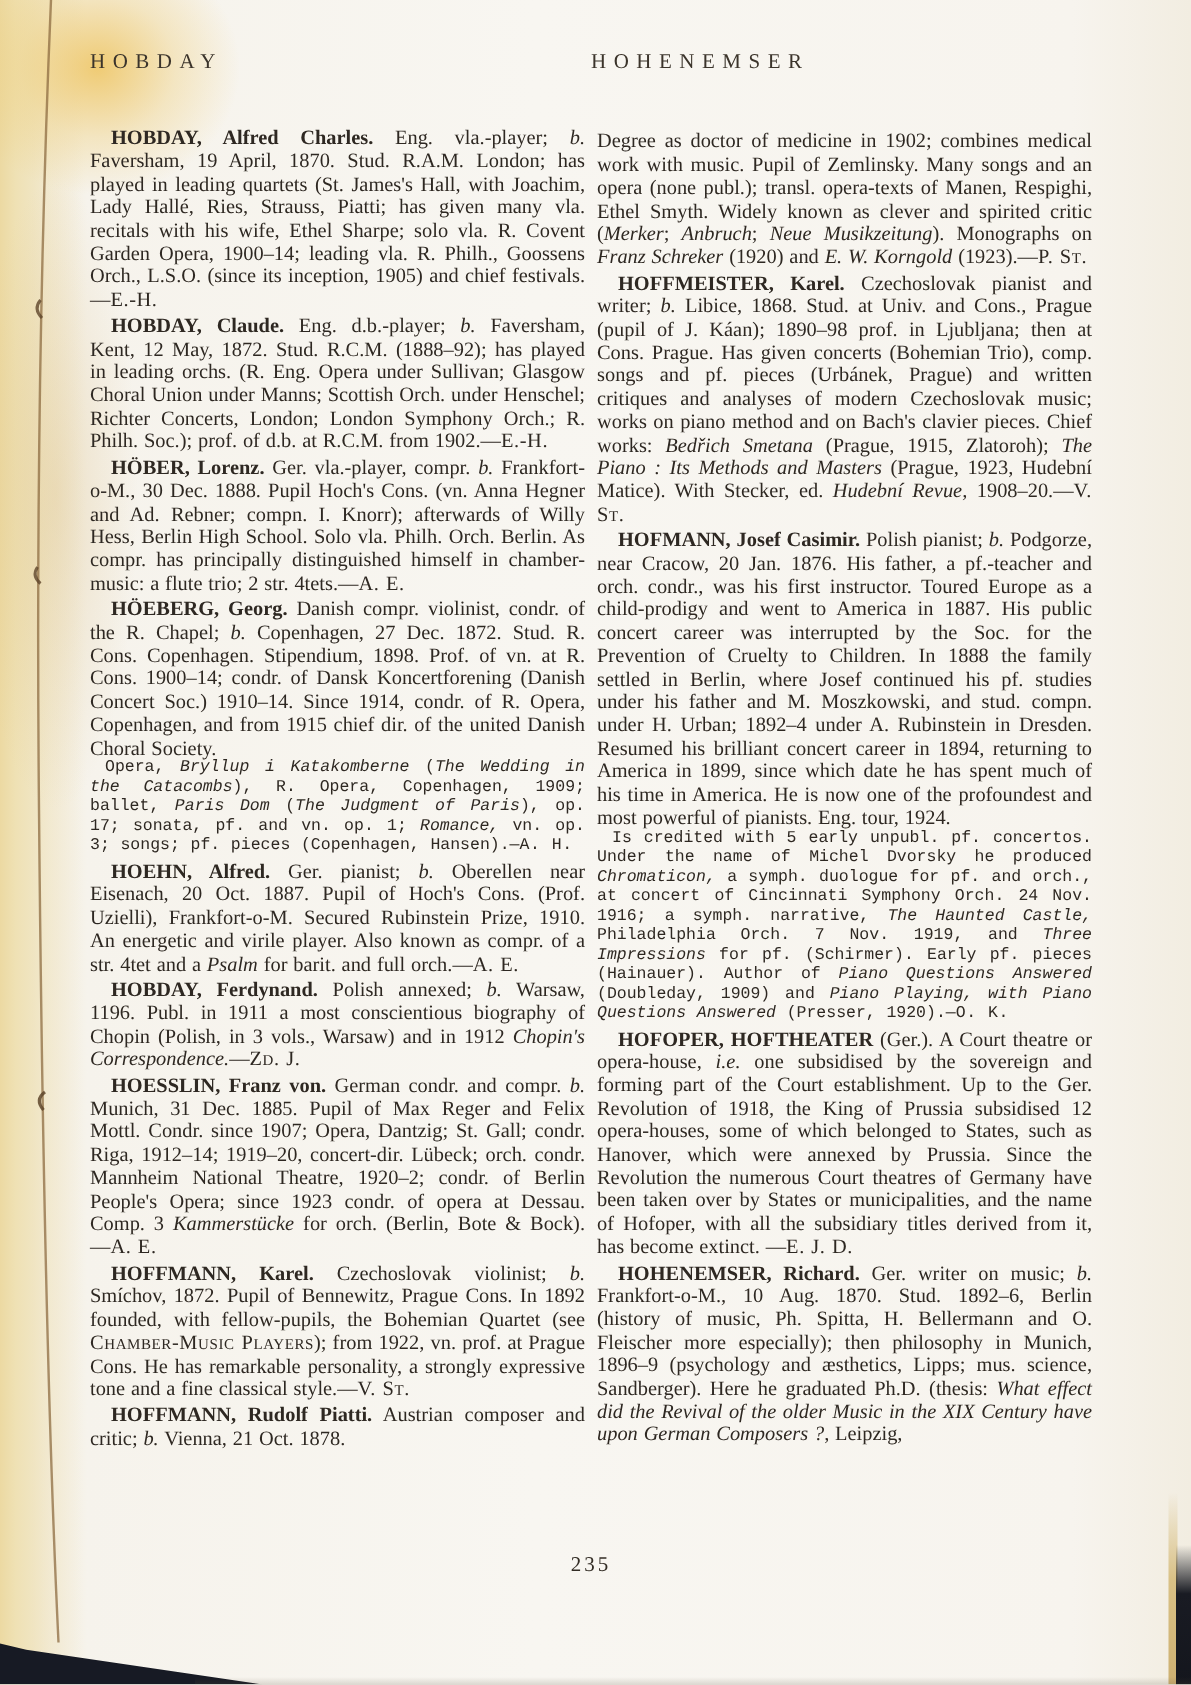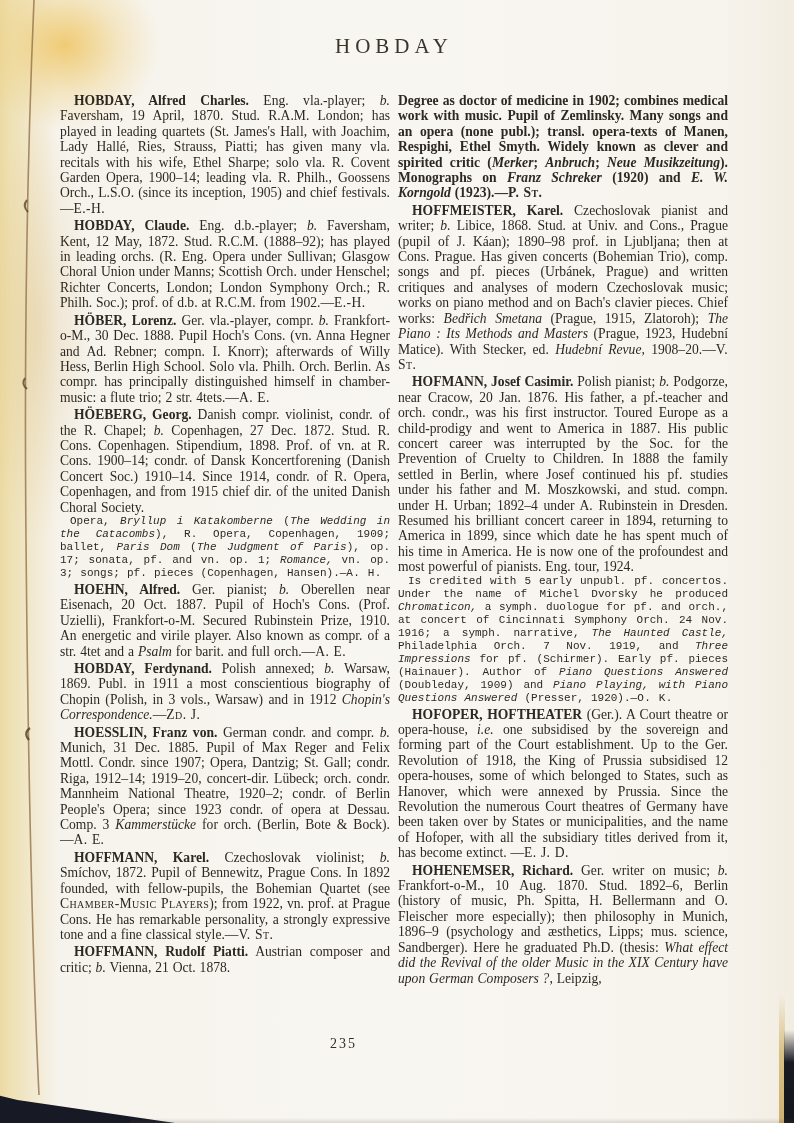--- a/index.html
+++ b/index.html
@@ -20,32 +20,32 @@
     clip-path:polygon(0 22%, 10% 34%, 100% 100%, 0 100%); }
   .edge-yellow-right { position:absolute; left:779px; top:995px; width:6px; height:128px;
     background:linear-gradient(180deg,rgba(217,193,134,0),#d9c186 45%,#cdb071 100%); }
   .edge-dark-right { position:absolute; left:784px; top:1030px; width:10px; height:93px;
     background:linear-gradient(180deg,rgba(25,27,35,0),#191b23 35%,#14161d 100%); }
   .bottom-edge-line { position:absolute; left:130px; top:1118px; width:664px; height:5px;
     background:linear-gradient(180deg,rgba(90,80,60,.0),rgba(90,80,60,.18)); }
   
   .textblock { position:absolute; left:60px; top:34px; width:668px; }
   .headers { display:flex; margin-bottom:13px; }
-  .running-head { flex:1; text-align:center; font-size:21px; letter-spacing:5px; color:#3b342b; }
-  .columns { display:flex; align-items:flex-start;margin-top:32px; }
+  .running-head { flex:1; text-align:left; font-size:14px; letter-spacing:5px; color:#3b342b; }
+  .columns { display:flex; align-items:center;margin-top:32px; }
   .column { width:330px; }
   .column-divider { width:1px; background:#6e6559; opacity:.6; margin:2px 3px 6px 4px; }
   .entry { margin-top:2px; }
   .para { margin:0; text-align:justify; text-indent:14px; font-size:13.6px; line-height:15.4px; word-spacing:.5px; }
-  .para.noindent { text-indent:0;font-weight:bold; }
+  .para.noindent { text-indent:0; }
   .para.small { font-size:11px; line-height:13px; text-indent:10px;font-family:Liberation Mono, monospace; }
   .b { font-weight:bold; }
   .i { font-style:italic; }
   .sc { font-variant:small-caps; letter-spacing:.4px; }
-  .folio { position:absolute; left:330px; top:1036px; width:100px; text-align:left;
+  .folio { position:absolute; left:344px; top:1036px; width:100px; text-align:center;
     font-size:14px; letter-spacing:2px; color:#332d25; }
 </style>
 </head>
 <body>
 
 <div class="page">
 
   <div class="binding-band"></div>
   <div class="stain-topleft"></div>
   <div class="stain-midleft"></div>
@@ -56,41 +56,42 @@
     <path d="M30,728 q-7,5 -1,12" fill="none" stroke="#5e452a" stroke-width="2.2" opacity="0.85"></path>
   </svg>
   <div class="corner-dark-bl"></div>
   <div class="edge-yellow-right"></div>
   <div class="edge-dark-right"></div>
   <div class="bottom-edge-line"></div>
 
   <div class="textblock">
     <div class="headers">
       <div class="running-head">HOBDAY</div>
+      <div class="running-head">HOHENEMSER</div>
     </div>
     <div class="columns">
       <div class="column">
           <div class="entry">
             <p class="para"><span class="b">HOBDAY, Alfred Charles.</span><span class="n">  Eng. vla.-player; </span><span class="i">b.</span><span class="n"> Faversham, 19 April, 1870.  Stud. R.A.M. London;  has played in leading quartets (St. James's Hall, with Joachim, Lady Hallé, Ries, Strauss, Piatti;  has given many vla. recitals with his wife, Ethel Sharpe;  solo vla. R. Covent Garden Opera, 1900–14;  leading vla. R. Philh., Goossens Orch., L.S.O.  (since its inception, 1905) and chief festivals.—</span><span class="sc">E.-H.</span></p>
           </div>
           <div class="entry">
             <p class="para"><span class="b">HOBDAY, Claude.</span><span class="n">  Eng. d.b.-player; </span><span class="i">b.</span><span class="n"> Faversham, Kent, 12 May, 1872.  Stud. R.C.M. (1888–92);  has played in leading orchs. (R. Eng. Opera under Sullivan;  Glasgow Choral Union under Manns;  Scottish Orch. under Henschel;  Richter Concerts, London;  London Symphony Orch.;  R. Philh. Soc.);  prof. of d.b. at R.C.M. from 1902.—</span><span class="sc">E.-H.</span></p>
           </div>
           <div class="entry">
             <p class="para"><span class="b">HÖBER, Lorenz.</span><span class="n">  Ger. vla.-player, compr. </span><span class="i">b.</span><span class="n"> Frankfort-o-M., 30 Dec. 1888.  Pupil Hoch's Cons. (vn. Anna Hegner and Ad. Rebner; compn. I. Knorr);  afterwards of Willy Hess, Berlin High School.  Solo vla. Philh. Orch. Berlin.  As compr. has principally distinguished himself in chamber-music:  a flute trio;  2 str. 4tets.—</span><span class="sc">A. E.</span></p>
           </div>
           <div class="entry">
             <p class="para"><span class="b">HÖEBERG, Georg.</span><span class="n">  Danish compr. violinist, condr. of the R. Chapel; </span><span class="i">b.</span><span class="n"> Copenhagen, 27 Dec. 1872.  Stud. R. Cons. Copenhagen.  Stipendium, 1898.  Prof. of vn. at R. Cons. 1900–14;  condr. of Dansk Koncertforening (Danish Concert Soc.) 1910–14.  Since 1914, condr. of R. Opera, Copenhagen, and from 1915 chief dir. of the united Danish Choral Society.</span></p>
             <p class="para small"><span class="n">Opera, </span><span class="i">Bryllup i Katakomberne</span><span class="n"> (</span><span class="i">The Wedding in the Catacombs</span><span class="n">), R. Opera, Copenhagen, 1909;  ballet, </span><span class="i">Paris Dom</span><span class="n"> (</span><span class="i">The Judgment of Paris</span><span class="n">), op. 17;  sonata, pf. and vn. op. 1; </span><span class="i">Romance,</span><span class="n"> vn. op. 3;  songs;  pf. pieces (Copenhagen, Hansen).—</span><span class="sc">A. H.</span></p>
           </div>
           <div class="entry">
             <p class="para"><span class="b">HOEHN, Alfred.</span><span class="n">  Ger. pianist; </span><span class="i">b.</span><span class="n"> Oberellen near Eisenach, 20 Oct. 1887.  Pupil of Hoch's Cons. (Prof. Uzielli), Frankfort-o-M.  Secured Rubinstein Prize, 1910.  An energetic and virile player.  Also known as compr. of a str. 4tet and a </span><span class="i">Psalm</span><span class="n"> for barit. and full orch.—</span><span class="sc">A. E.</span></p>
           </div>
           <div class="entry">
-            <p class="para"><span class="b">HOBDAY, Ferdynand.</span><span class="n">  Polish annexed; </span><span class="i">b.</span><span class="n"> Warsaw, 1869.  Publ. in 1911 a most conscientious biography of Chopin (Polish, in 3 vols., Warsaw) and in 1912 </span><span class="i">Chopin's Correspondence.</span><span class="n">—</span><span class="sc">Zd. J.</span></p>
+            <p class="para"><span class="b">HOBDAY, Ferdynand.</span><span class="n">  Polish annexed; </span><span class="i">b.</span><span class="n"> Warsaw, 1196.  Publ. in 1911 a most conscientious biography of Chopin (Polish, in 3 vols., Warsaw) and in 1912 </span><span class="i">Chopin's Correspondence.</span><span class="n">—</span><span class="sc">Zd. J.</span></p>
           </div>
           <div class="entry">
             <p class="para"><span class="b">HOESSLIN, Franz von.</span><span class="n">  German condr. and compr. </span><span class="i">b.</span><span class="n"> Munich, 31 Dec. 1885.  Pupil of Max Reger and Felix Mottl.  Condr. since 1907;  Opera, Dantzig;  St. Gall;  condr. Riga, 1912–14;  1919–20, concert-dir. Lübeck;  orch. condr. Mannheim National Theatre, 1920–2;  condr. of Berlin People's Opera;  since 1923 condr. of opera at Dessau.  Comp. 3 </span><span class="i">Kammerstücke</span><span class="n"> for orch. (Berlin, Bote &amp; Bock). —</span><span class="sc">A. E.</span></p>
           </div>
           <div class="entry">
             <p class="para"><span class="b">HOFFMANN, Karel.</span><span class="n">  Czechoslovak violinist; </span><span class="i">b.</span><span class="n"> Smíchov, 1872.  Pupil of Bennewitz, Prague Cons.  In 1892 founded, with fellow-pupils, the Bohemian Quartet (see </span><span class="sc">Chamber-Music Players</span><span class="n">);  from 1922, vn. prof. at Prague Cons.  He has remarkable personality, a strongly expressive tone and a fine classical style.—</span><span class="sc">V. St.</span></p>
           </div>
           <div class="entry">
             <p class="para"><span class="b">HOFFMANN, Rudolf Piatti.</span><span class="n">  Austrian composer and critic; </span><span class="i">b.</span><span class="n"> Vienna, 21 Oct. 1878.</span></p>
           </div>

